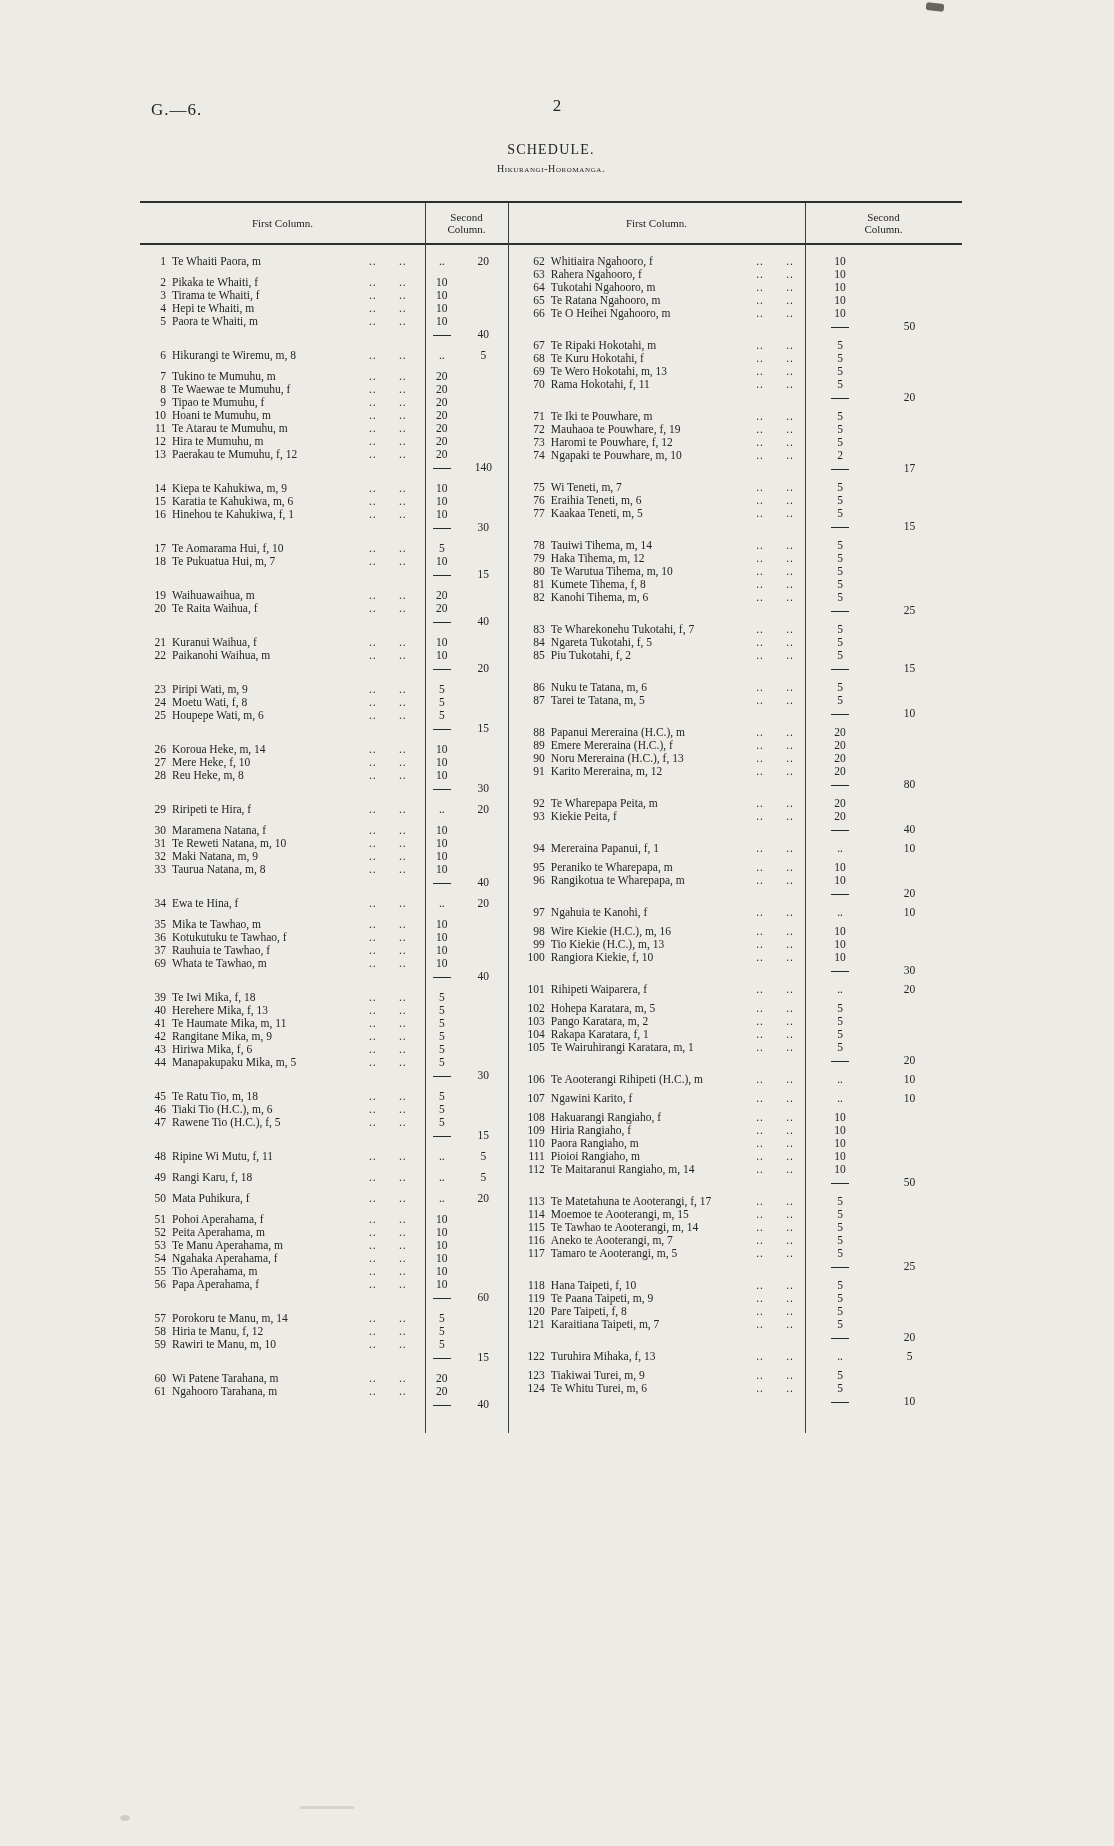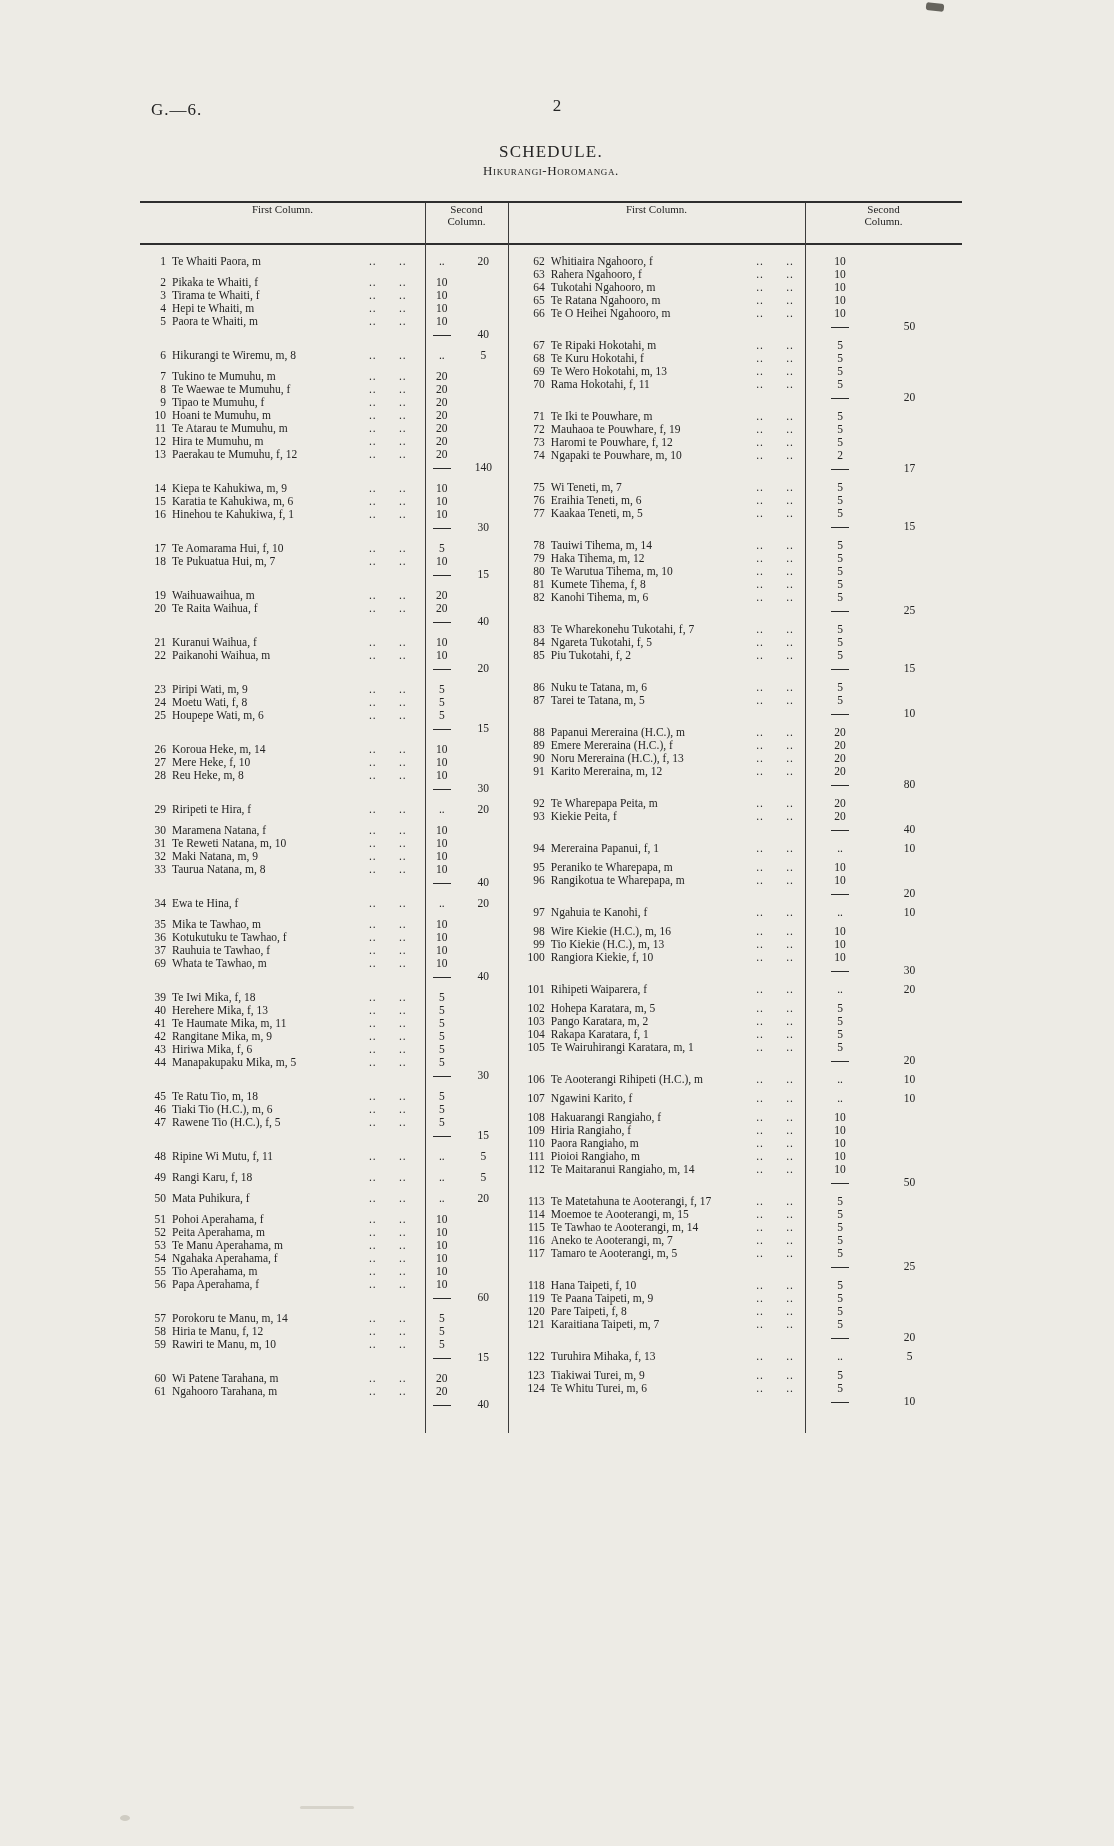--- a/index.html
+++ b/index.html
@@ -12,29 +12,29 @@
   .page {
     position: relative;
     width: 1114px;
     height: 1846px;
     background: linear-gradient(90deg, #edebe5 0%, #efede7 55%, #ecead e4 88%, #e2e0d9 100%);
     background-color: #edebe5;
     overflow: hidden;
   }
   .doc-ref { position: absolute; left: 112px; top: 100px; font-size: 17px; letter-spacing: 1px; margin-left: 39px; }
   .page-num { position: absolute; left: 0; top: 96px; width: 100%; text-align: center; font-size: 17px; }
-  .title { position: absolute; left: 140px; top: 142px; width: 822px; text-align: center; font-size: 17px; letter-spacing: 1.2px; }
-  .subtitle { position: absolute; left: 140px; top: 163px; width: 822px; text-align: center; font-size: 13px; font-variant: small-caps; letter-spacing: .6px; }
+  .title { position: absolute; left: 140px; top: 142px; width: 822px; text-align: center; font-size: 14px; letter-spacing: 1.2px; }
+  .subtitle { position: absolute; left: 140px; top: 163px; width: 822px; text-align: center; font-size: 10px; font-variant: small-caps; letter-spacing: .6px; }
 
   .table { position: absolute; left: 140px; top: 201px; width: 822px; border-top: 2px solid #2e2e2e; }
   .vline { position: absolute; top: 0; bottom: 0; width: 1px; background: #3c3c3c; }
   .vl-1 { left: 285px; } .vl-2 { left: 368px; } .vl-3 { left: 665px; }
 
   .header-row { display: flex; height: 42px; border-bottom: 2px solid #2e2e2e; font-size: 11px; }
-  .hcell { display: flex; flex-direction: column; align-items: center; justify-content: flex-start; text-align: center; line-height: 12px; }
+  .hcell { display: flex; flex-direction: column; align-items: center; justify-content: center; text-align: center; line-height: 12px; }
   .h1 { width: 285px; } .h2 { width: 83px; } .h3 { width: 297px; } .h4 { width: 157px; }
 
   .cols { display: flex; padding-top: 10px; padding-bottom: 14px; }
   .half { font-size: 11.5px; line-height: 13px; }
   .half-left  { width: 368px; }
   .half-right { width: 454px; margin-left: 16px; }
 
   .group { margin-bottom: 8px; }
   .half-right .group { margin-bottom: 6px; }
 

